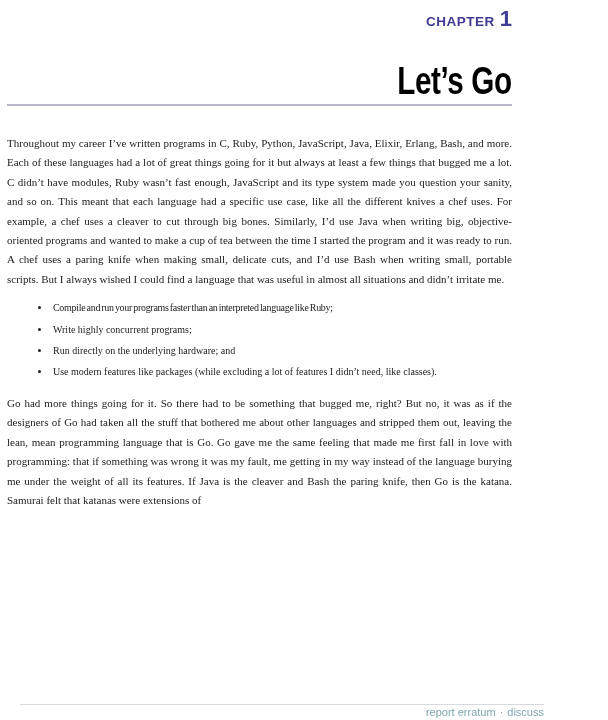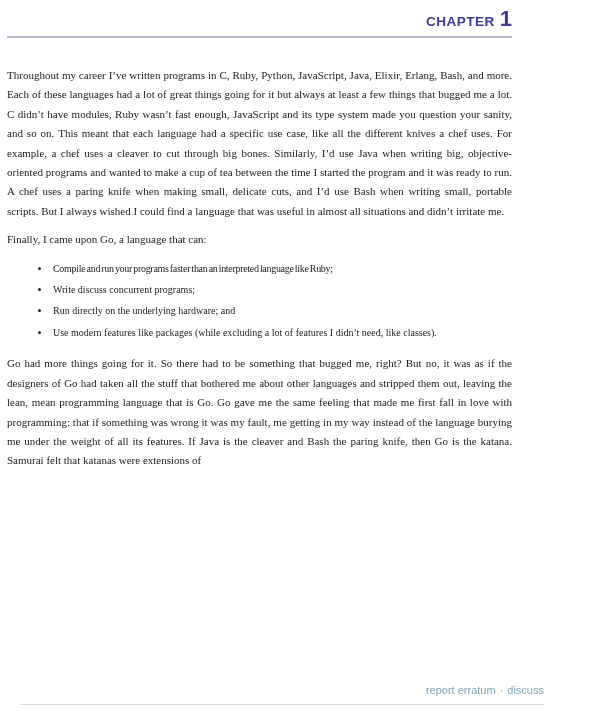--- a/index.html
+++ b/index.html
@@ -90,21 +90,21 @@
     position: absolute;
     left: 20px;
     right: 8px;
     top: 704px;
     height: 1px;
     background: #d6dcde;
   }
   .footer-links {
     position: absolute;
     right: 8px;
-    top: 684px;
+    top: 706px;
     font-family: "Liberation Sans", sans-serif;
     font-size: 11px;
     color: #7fa6b3;
     text-align: center;
   }
   .footer-links a {
     color: #7fa6b3;
     text-decoration: none;
     cursor: pointer;
   }
@@ -113,28 +113,30 @@
 </head>
 <body>
 
 <div class="page">
   <div class="content">
 
     <div class="chapter-row">
       <span class="chapter-word">CHAPTER</span><span class="chapter-number">1</span>
     </div>
 
+    <div class="title-row">
+      <span class="page-title">Let’s Go</span>
+    </div>
     <div class="title-rule"></div>
 
     <div class="body-text">
       <p class="para">Throughout my career I’ve written programs in C, Ruby, Python, JavaScript, Java, Elixir, Erlang, Bash, and more. Each of these languages had a lot of great things going for it but always at least a few things that bugged me a lot. C didn’t have modules, Ruby wasn’t fast enough, JavaScript and its type system made you question your sanity, and so on. This meant that each language had a specific use case, like all the different knives a chef uses. For example, a chef uses a cleaver to cut through big bones. Similarly, I’d use Java when writing big, objective-oriented programs and wanted to make a cup of tea between the time I started the program and it was ready to run. A chef uses a paring knife when making small, delicate cuts, and I’d use Bash when writing small, portable scripts. But I always wished I could find a language that was useful in almost all situations and didn’t irritate me.</p>
-      <p class="para">Finally, I came upon Go, a language that can:</p>
       <ul class="bullet-list">
         <li class="tight">Compile and run your programs faster than an interpreted language like Ruby;</li>
-        <li>Write discuss concurrent programs;</li>
+        <li>Write highly concurrent programs;</li>
         <li>Run directly on the underlying hardware; and</li>
         <li>Use modern features like packages (while excluding a lot of features I didn’t need, like classes).</li>
       </ul>
       <p class="para p3">Go had more things going for it. So there had to be something that bugged me, right? But no, it was as if the designers of Go had taken all the stuff that bothered me about other languages and stripped them out, leaving the lean, mean programming language that is Go. Go gave me the same feeling that made me first fall in love with programming: that if something was wrong it was my fault, me getting in my way instead of the language burying me under the weight of all its features. If Java is the cleaver and Bash the paring knife, then Go is the katana. Samurai felt that katanas were extensions of</p>
     </div>
   </div>
 
   <div class="footer-rule"></div>
   <div class="footer-links">
     <a>report erratum</a><span class="footer-sep">·</span><a>discuss</a>

